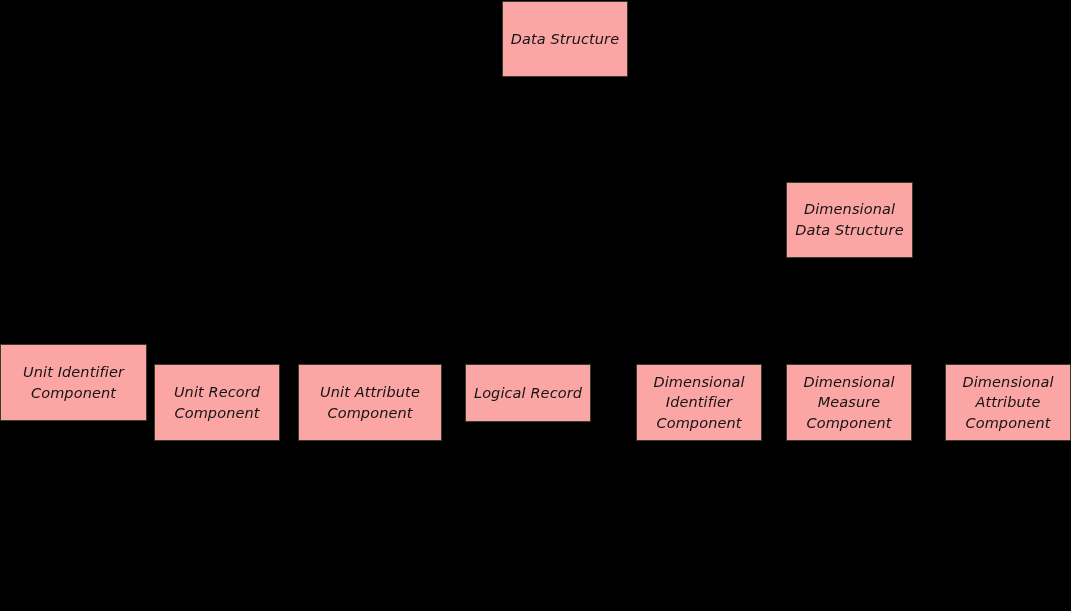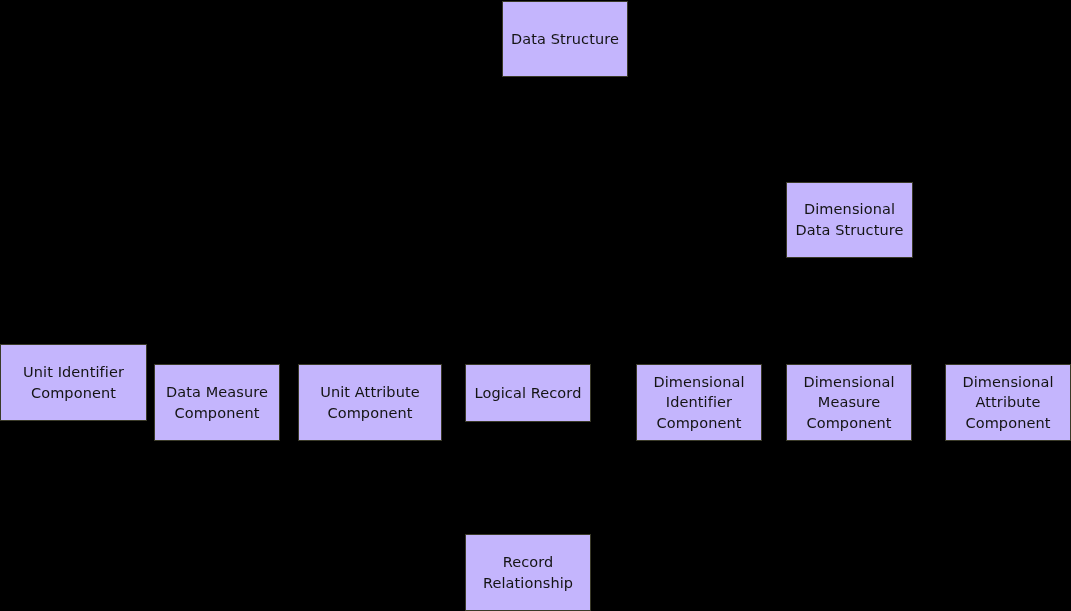--- a/index.html
+++ b/index.html
@@ -23,32 +23,33 @@
     position: absolute;
     left: 0;
     top: 0;
     width: 1071px;
     height: 611px;
     pointer-events: none;
   }
   .node {
     position: absolute;
     box-sizing: border-box;
-    background: #c4b5fd;
+    background: #fca5a5;
     border: 1px solid #3a3a28;
     display: flex;
     align-items: center;
     justify-content: center;
     text-align: center;
     color: #141414;
     font-size: 14.5px;
     line-height: 1.42;
     letter-spacing: 0.1px;
     white-space: pre-line;
     padding: 2px 6px;
+    font-style: italic;
   }
 </style>
 </head>
 <body>
 
 <div id="diagram">
   <svg class="connector-layer" width="1071" height="611" viewBox="0 0 1071 611" aria-hidden="true">
       <path d="M 565 77 L 565 129.5 L 286 129.5 L 286 182" fill="none" stroke="#000000" stroke-width="1"></path>
       <path d="M 565 77 L 565 129.5 L 849.5 129.5 L 849.5 182" fill="none" stroke="#000000" stroke-width="1"></path>
       <path d="M 565 77 L 565 220.5 L 528 220.5 L 528 364" fill="none" stroke="#000000" stroke-width="1"></path>
@@ -58,29 +59,27 @@
       <path d="M 849.5 258 L 849.5 311 L 699 311 L 699 364" fill="none" stroke="#000000" stroke-width="1"></path>
       <path d="M 849.5 258 L 849 364" fill="none" stroke="#000000" stroke-width="1"></path>
       <path d="M 849.5 258 L 849.5 311 L 1008 311 L 1008 364" fill="none" stroke="#000000" stroke-width="1"></path>
       <path d="M 528 441 L 528 534" fill="none" stroke="#000000" stroke-width="1"></path>
     </svg>
 <div class="node" style="left: 502px; top: 1px; width: 126px; height: 76px;">Data Structure</div>
     <div class="node" style="left: 786px; top: 182px; width: 127px; height: 76px;">Dimensional
 Data Structure</div>
     <div class="node" style="left: 0px; top: 344px; width: 147px; height: 77px;">Unit Identifier
 Component</div>
-    <div class="node" style="left: 154px; top: 364px; width: 126px; height: 77px;">Data Measure
+    <div class="node" style="left: 154px; top: 364px; width: 126px; height: 77px;">Unit Record
 Component</div>
     <div class="node" style="left: 298px; top: 364px; width: 144px; height: 77px;">Unit Attribute
 Component</div>
     <div class="node" style="left: 465px; top: 364px; width: 126px; height: 58px;">Logical Record</div>
     <div class="node" style="left: 636px; top: 364px; width: 126px; height: 77px;">Dimensional
 Identifier
 Component</div>
     <div class="node" style="left: 786px; top: 364px; width: 126px; height: 77px;">Dimensional
 Measure
 Component</div>
     <div class="node" style="left: 945px; top: 364px; width: 126px; height: 77px;">Dimensional
 Attribute
 Component</div>
-    <div class="node" style="left: 465px; top: 534px; width: 126px; height: 77px;">Record
-Relationship</div>
   </div>
 
 </body></html>

